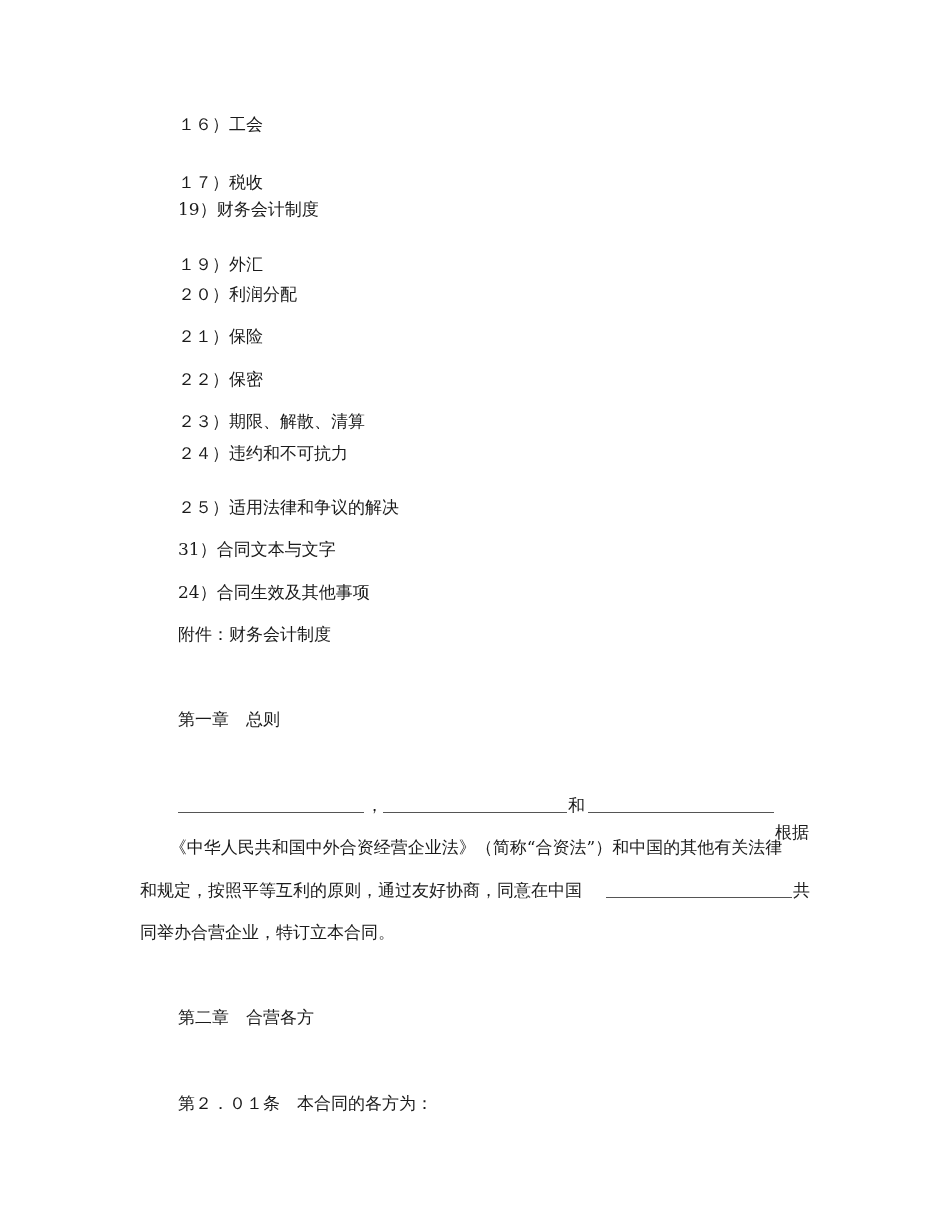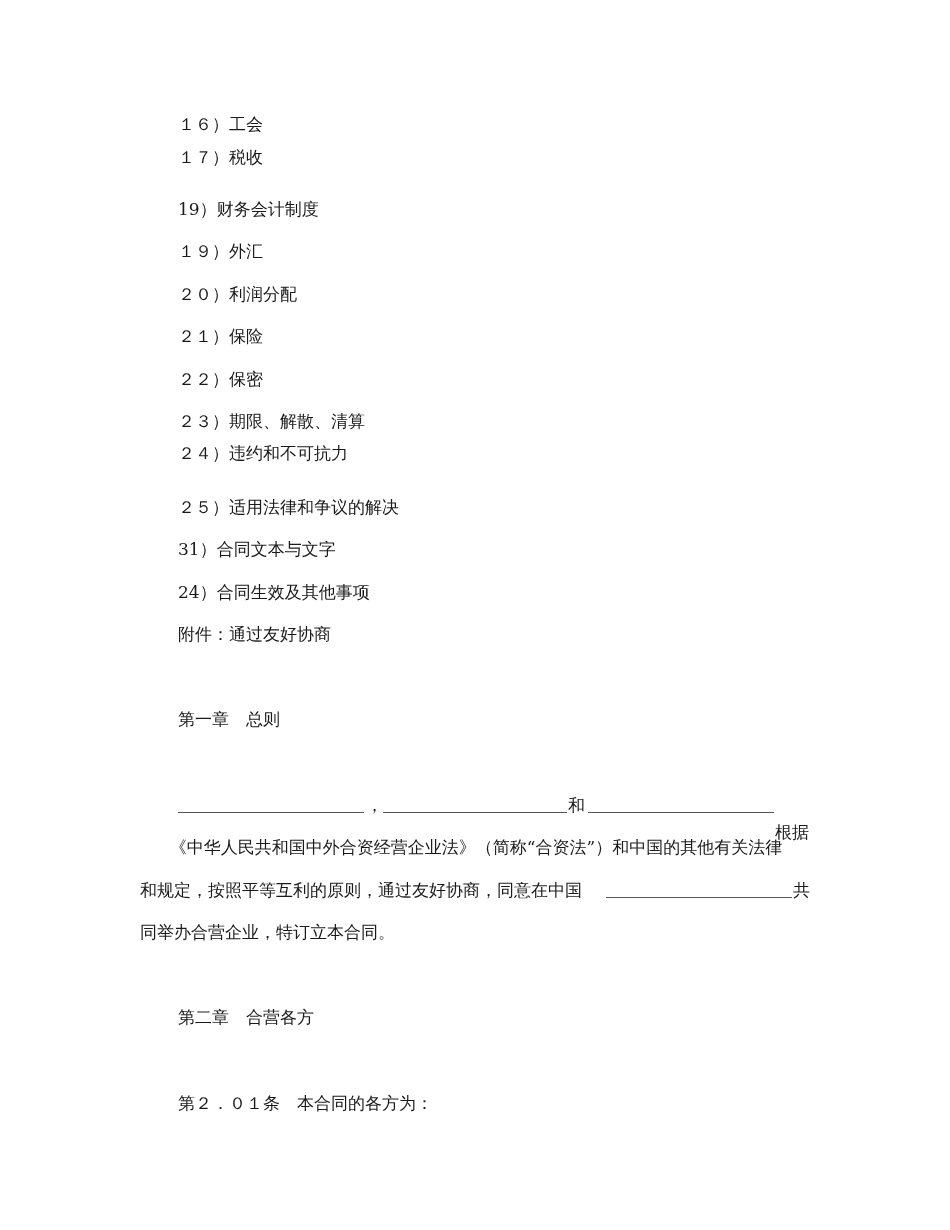--- a/index.html
+++ b/index.html
@@ -11,32 +11,32 @@
   .blank { display: inline-block; border-bottom: 1.5px solid #555; height: 18px; vertical-align: baseline; }
   .abs { position: absolute; }
 </style>
 </head>
 <body>
 
 <div>
 
   <div>
     <div class="line toc" style="top:113px">１６）工会</div>
-    <div class="line toc" style="top:146px">１７）税收</div>
+    <div class="line toc" style="top:171px">１７）税收</div>
     <div class="line toc" style="top:198px">19）财务会计制度</div>
-    <div class="line toc" style="top:240px">１９）外汇</div>
+    <div class="line toc" style="top:253px">１９）外汇</div>
     <div class="line toc" style="top:283px">２０）利润分配</div>
     <div class="line toc" style="top:325px">２１）保险</div>
     <div class="line toc" style="top:368px">２２）保密</div>
     <div class="line toc" style="top:410px">２３）期限、解散、清算</div>
     <div class="line toc" style="top:442px">２４）违约和不可抗力</div>
     <div class="line toc" style="top:496px">２５）适用法律和争议的解决</div>
     <div class="line toc" style="top:538px">31）合同文本与文字</div>
     <div class="line toc" style="top:581px">24）合同生效及其他事项</div>
-    <div class="line toc" style="top:623px">附件：通过友好协商</div>
+    <div class="line toc" style="top:623px">附件：财务会计制度</div>
   </div>
 
   <div class="line" style="top:708px">第一章　总则</div>
 
   <div>
 
     <div class="abs blank" style="left:178px; top:794px; width:186px;"></div>
     <span class="abs" style="left:366px; top:794px; font-size:17px; line-height:22px;">，</span>
     <div class="abs blank" style="left:383px; top:794px; width:184px;"></div>
     <span class="abs" style="left:568px; top:794px; font-size:17px; line-height:22px;">和</span>

